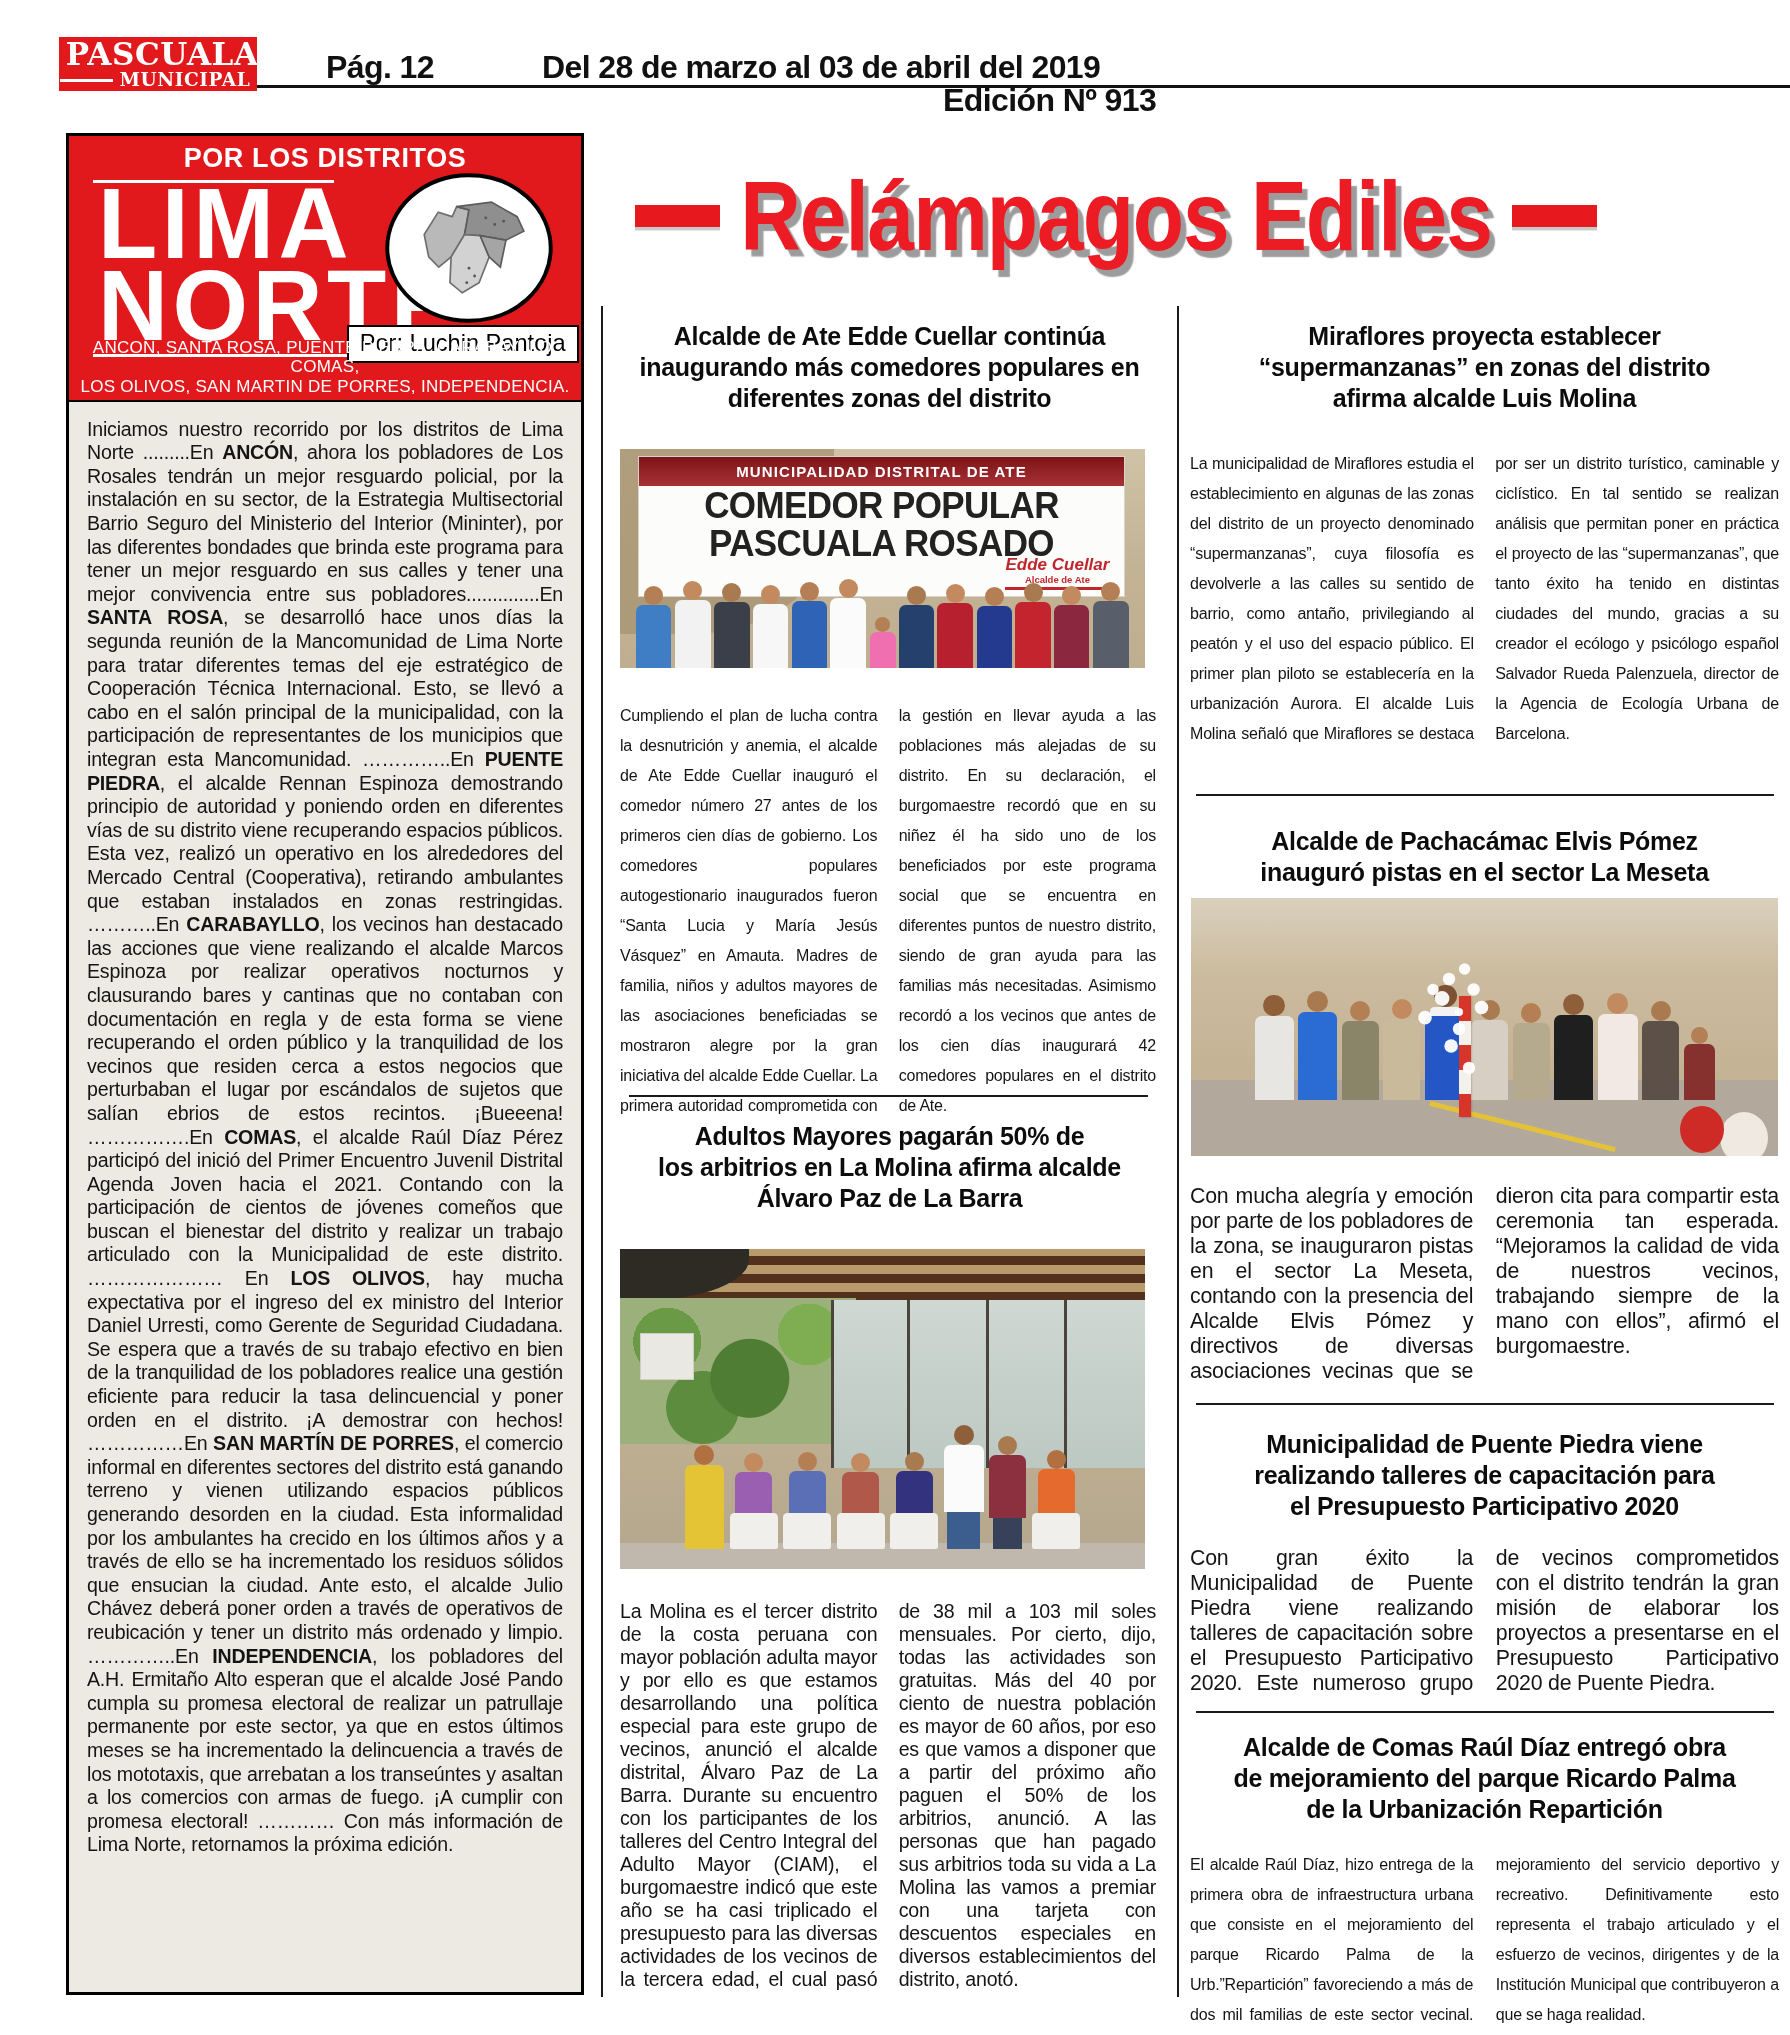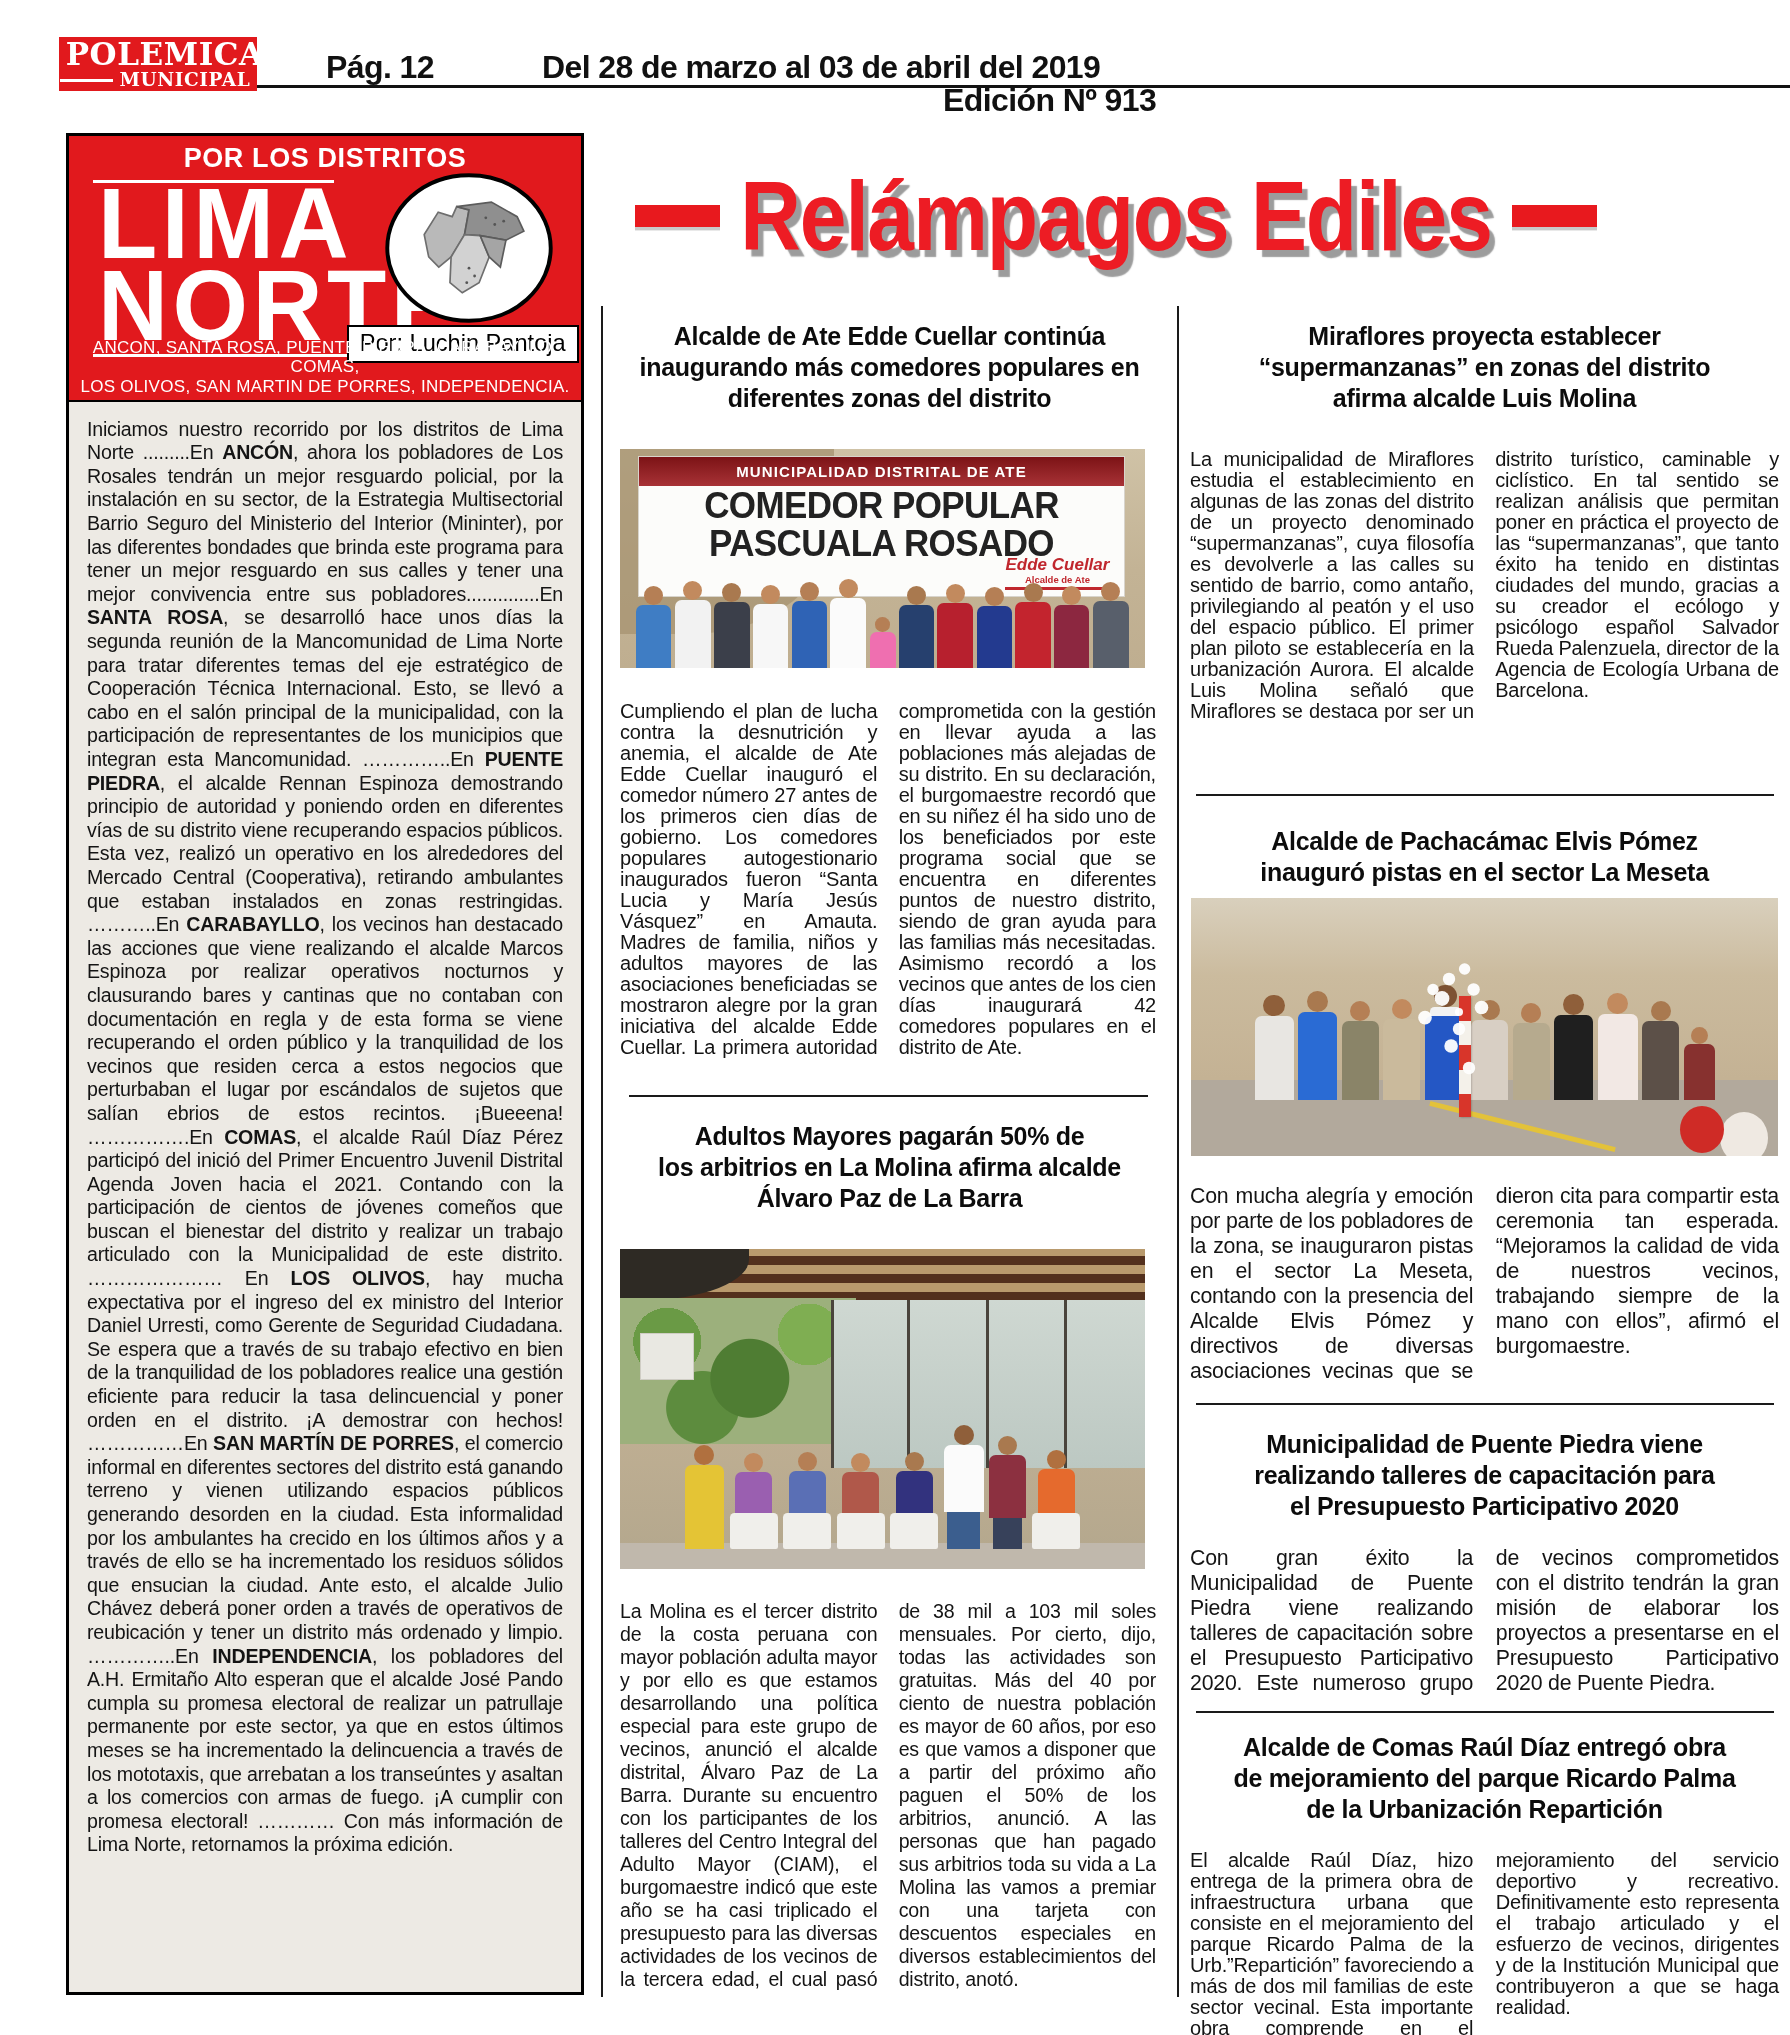--- a/index.html
+++ b/index.html
@@ -39,21 +39,21 @@
   .re-title { font-size:84px; font-weight:bold; color:#ed1c24; white-space:nowrap; letter-spacing:-1.1px; transform:scaleY(1.18); text-shadow:5.6px 5.6px 1.1px #9c9c9c; }
 
   
   .vline { position:absolute; top:306px; width:2.2px; height:1691px; background:#1a1a1a; }
   .vline.v1 { left:601px; }
   .vline.v2 { left:1177px; }
   .hsep { position:absolute; height:2.2px; background:#1a1a1a; }
 
   
   .headline { position:absolute; font-weight:bold; font-size:25px; line-height:31px; text-align:center; white-space:pre-line; letter-spacing:-0.3px; color:#0c0c0c; }
-  .body-text { position:absolute; font-size:20px; line-height:21px; text-align:justify; letter-spacing:-0.2px; color:#141414; column-gap:21.3px; }
+  .body-text { position:absolute; font-size:16px; line-height:30px; text-align:justify; letter-spacing:-0.2px; color:#141414; column-gap:21.3px; }
   .cols-2 { column-count:2; }
   .body-lg { font-size:21.3px; line-height:25px; }
   .lm-size { font-size:19.6px; line-height:23px; }
 
   
   .photo { position:absolute; overflow:hidden; background:#c9bca1; }
   .fig { display:flex; flex-direction:column; align-items:center; flex:0 0 auto; }
   .fig .head { border-radius:50%; }
   .fig .torso { border-radius:6.7px 6.7px 0 0; }
   .crowd { position:absolute; left:0; right:0; bottom:0; display:flex; justify-content:center; align-items:flex-end; }
@@ -95,21 +95,21 @@
   .lm-floor { position:absolute; left:0; right:0; bottom:0; height:26px; background:#c0b8ac; }
   .chair { width:48px; height:36px; background:#f0efeb; border-radius:4.5px 4.5px 2.2px 2.2px; margin-top:-3.4px; }
 </style>
 </head>
 <body>
 
 <div class="page">
 
   <div>
     <div class="masthead">
-      <div class="masthead-l1">POLEMICA</div>
+      <div class="masthead-l1">PASCUALA</div>
       <div class="masthead-row">
         <span class="masthead-bar"></span>
         <span class="masthead-l2">MUNICIPAL</span>
       </div>
     </div>
     <span class="hmeta page-no">Pág. 12</span>
     <span class="hmeta date-range">Del 28 de marzo al 03 de abril del 2019</span>
     <span class="hmeta edition">Edición Nº 913</span>
     <div class="header-rule"></div>
   </div>

